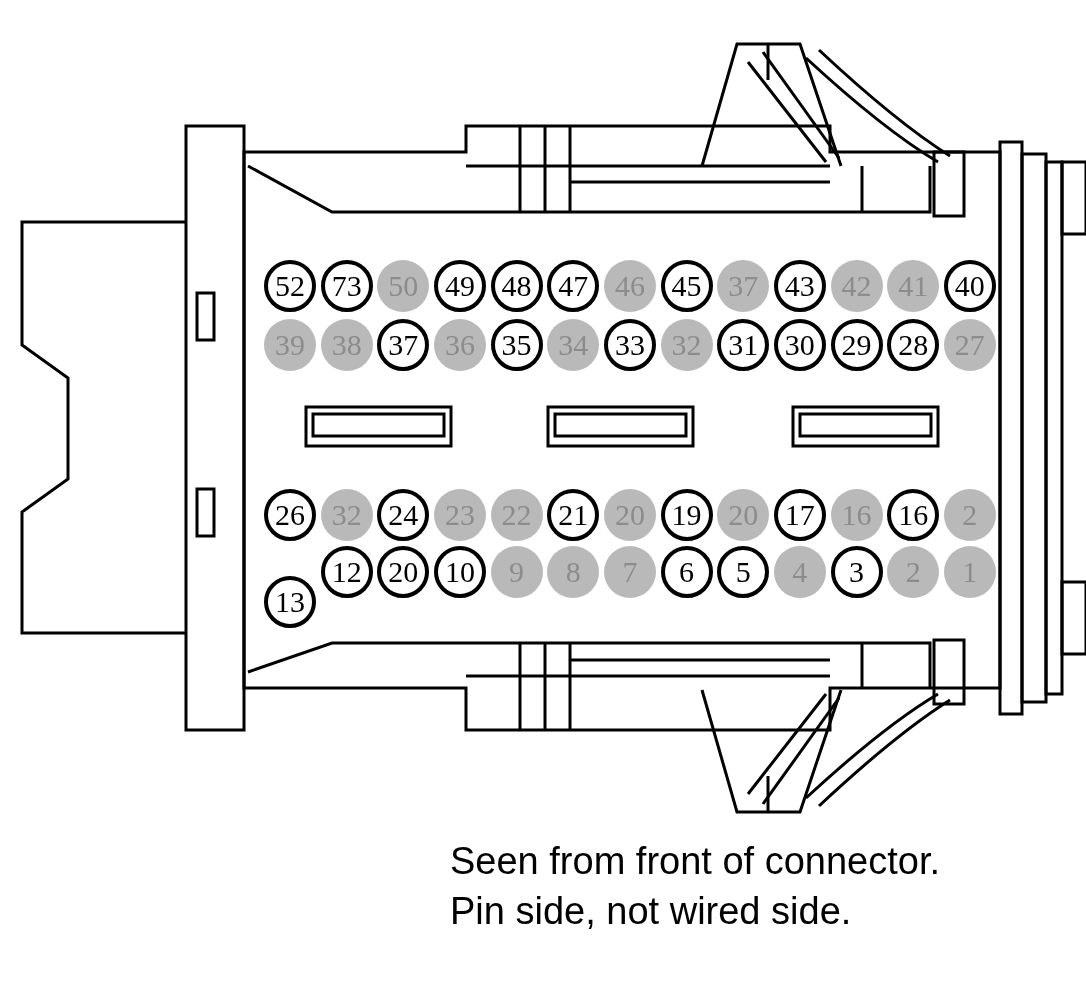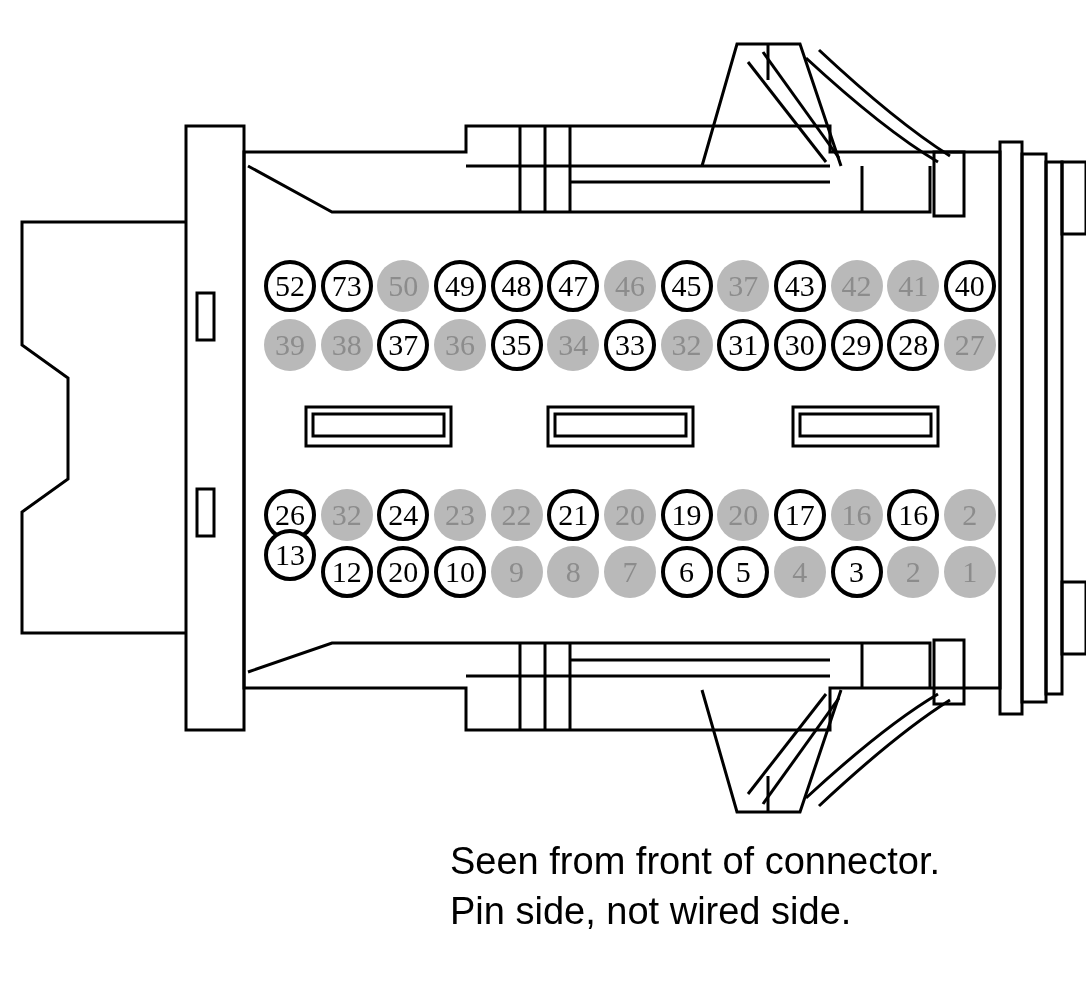--- a/index.html
+++ b/index.html
@@ -161,21 +161,21 @@
       <div class="pin unused" style="left: 433.95px; top: 489px;">23</div>
       <div class="pin unused" style="left: 490.6px; top: 489px;">22</div>
       <div class="pin active" style="left: 547.25px; top: 489px;">21</div>
       <div class="pin unused" style="left: 603.9px; top: 489px;">20</div>
       <div class="pin active" style="left: 660.55px; top: 489px;">19</div>
       <div class="pin unused" style="left: 717.2px; top: 489px;">20</div>
       <div class="pin active" style="left: 773.85px; top: 489px;">17</div>
       <div class="pin unused" style="left: 830.5px; top: 489px;">16</div>
       <div class="pin active" style="left: 887.15px; top: 489px;">16</div>
       <div class="pin unused" style="left: 943.8px; top: 489px;">2</div>
-      <div class="pin active" style="left: 264px; top: 529px;">13</div>
+      <div class="pin active" style="left: 264px; top: 576px;">13</div>
       <div class="pin active" style="left: 320.65px; top: 546px;">12</div>
       <div class="pin active" style="left: 377.3px; top: 546px;">20</div>
       <div class="pin active" style="left: 433.95px; top: 546px;">10</div>
       <div class="pin unused" style="left: 490.6px; top: 546px;">9</div>
       <div class="pin unused" style="left: 547.25px; top: 546px;">8</div>
       <div class="pin unused" style="left: 603.9px; top: 546px;">7</div>
       <div class="pin active" style="left: 660.55px; top: 546px;">6</div>
       <div class="pin active" style="left: 717.2px; top: 546px;">5</div>
       <div class="pin unused" style="left: 773.85px; top: 546px;">4</div>
       <div class="pin active" style="left: 830.5px; top: 546px;">3</div>

